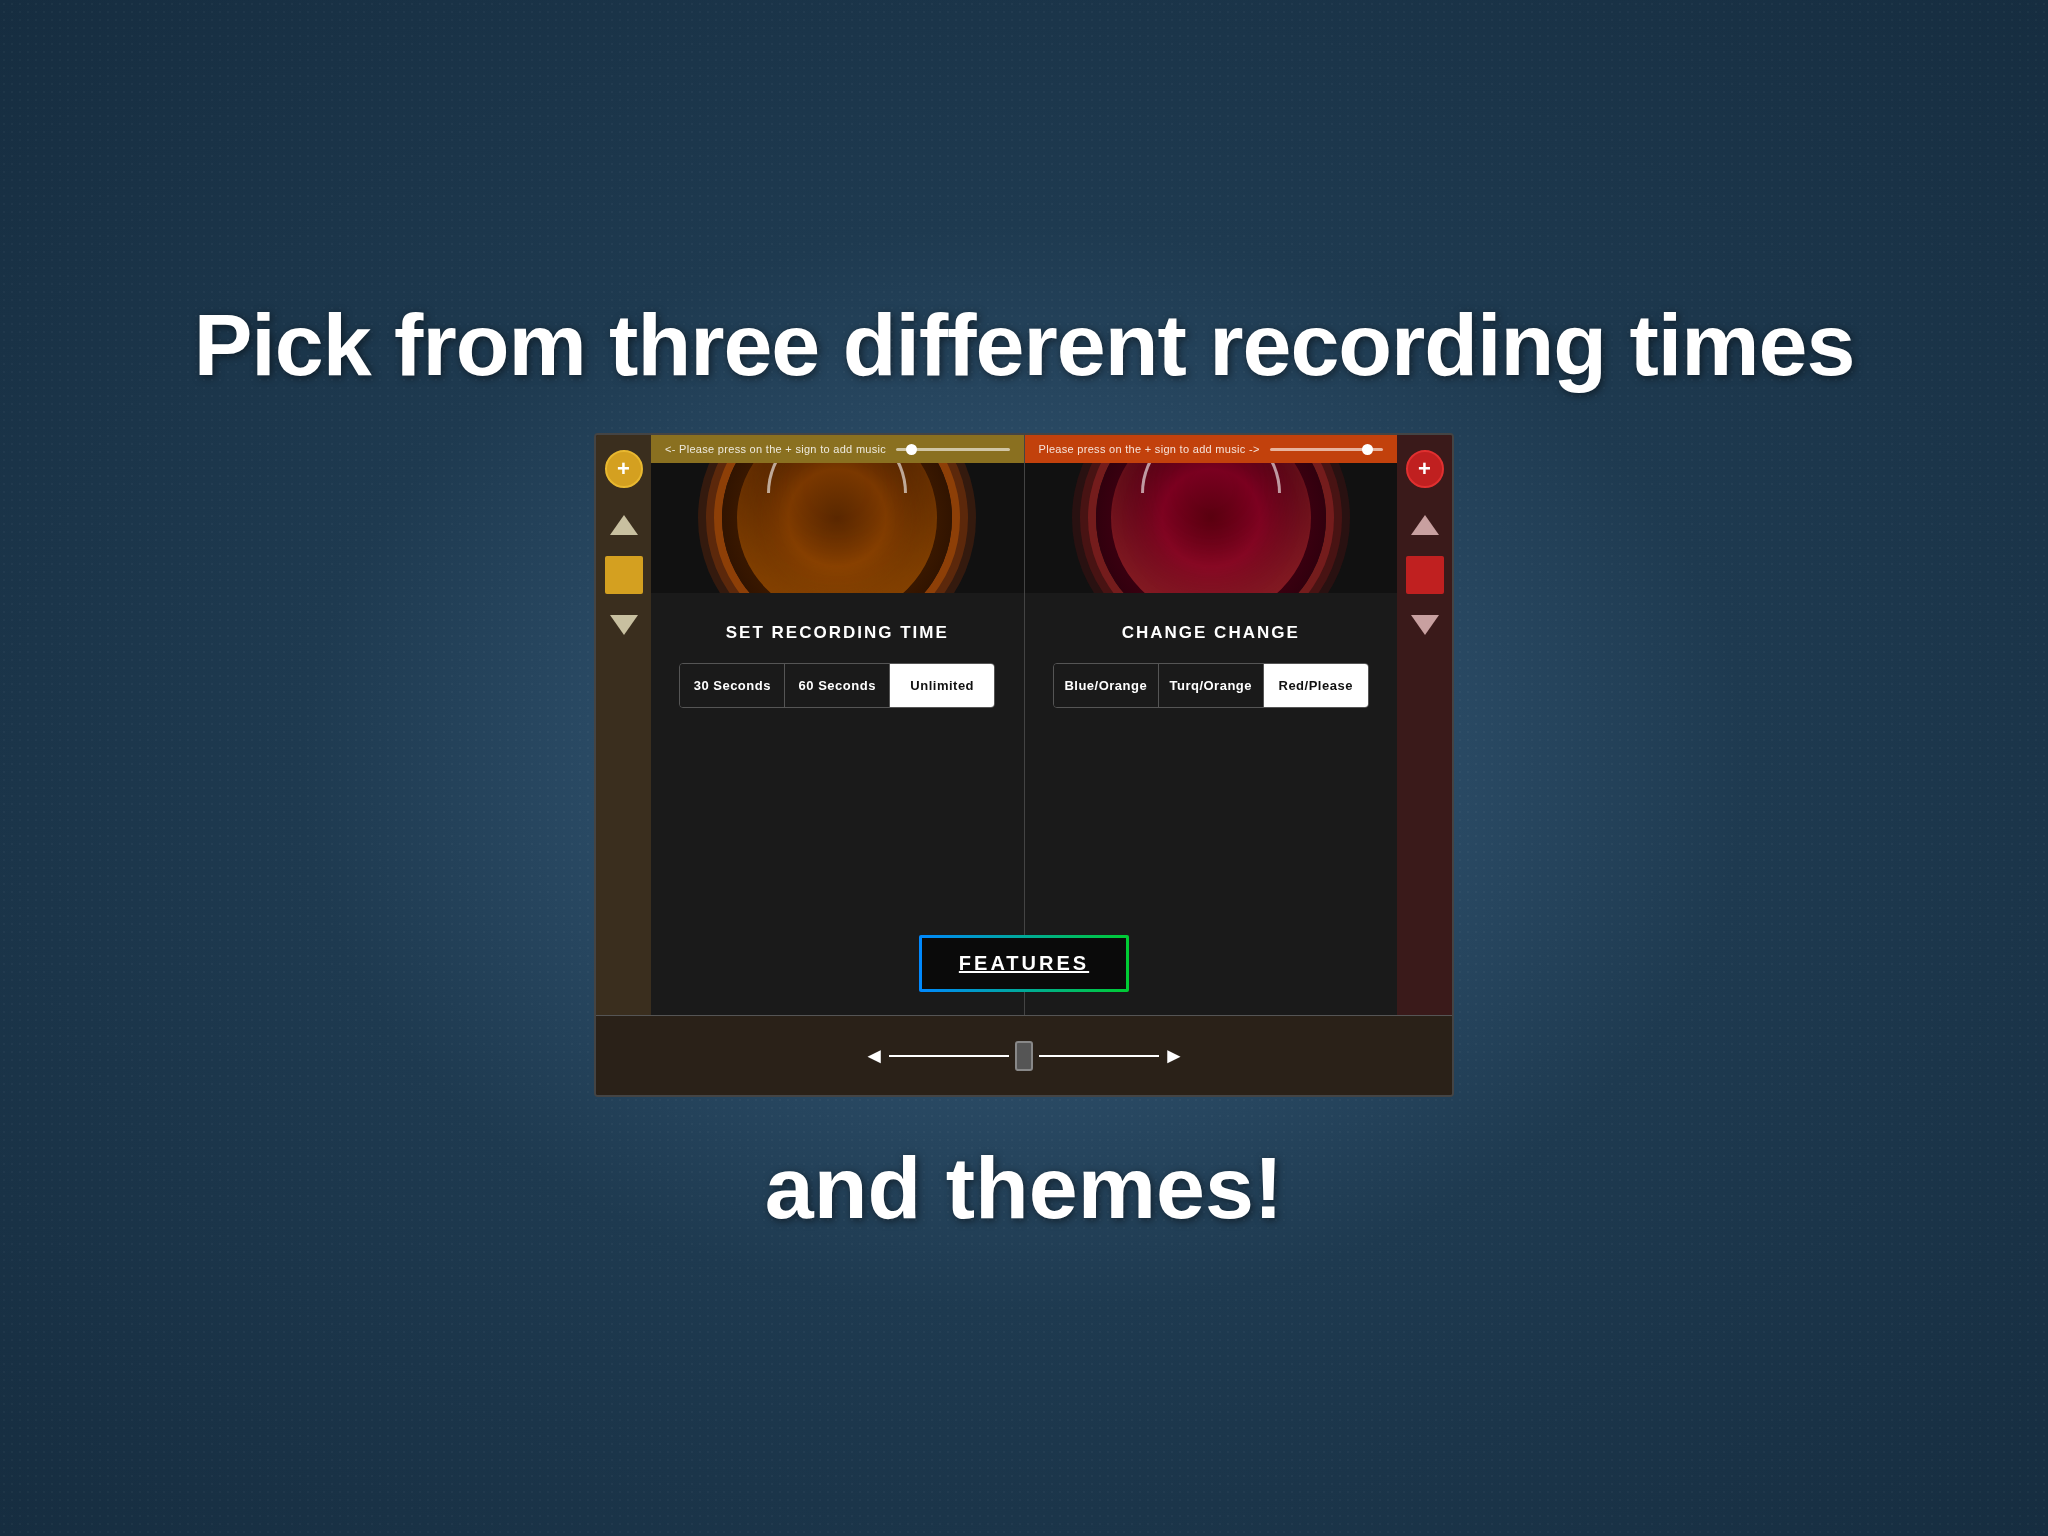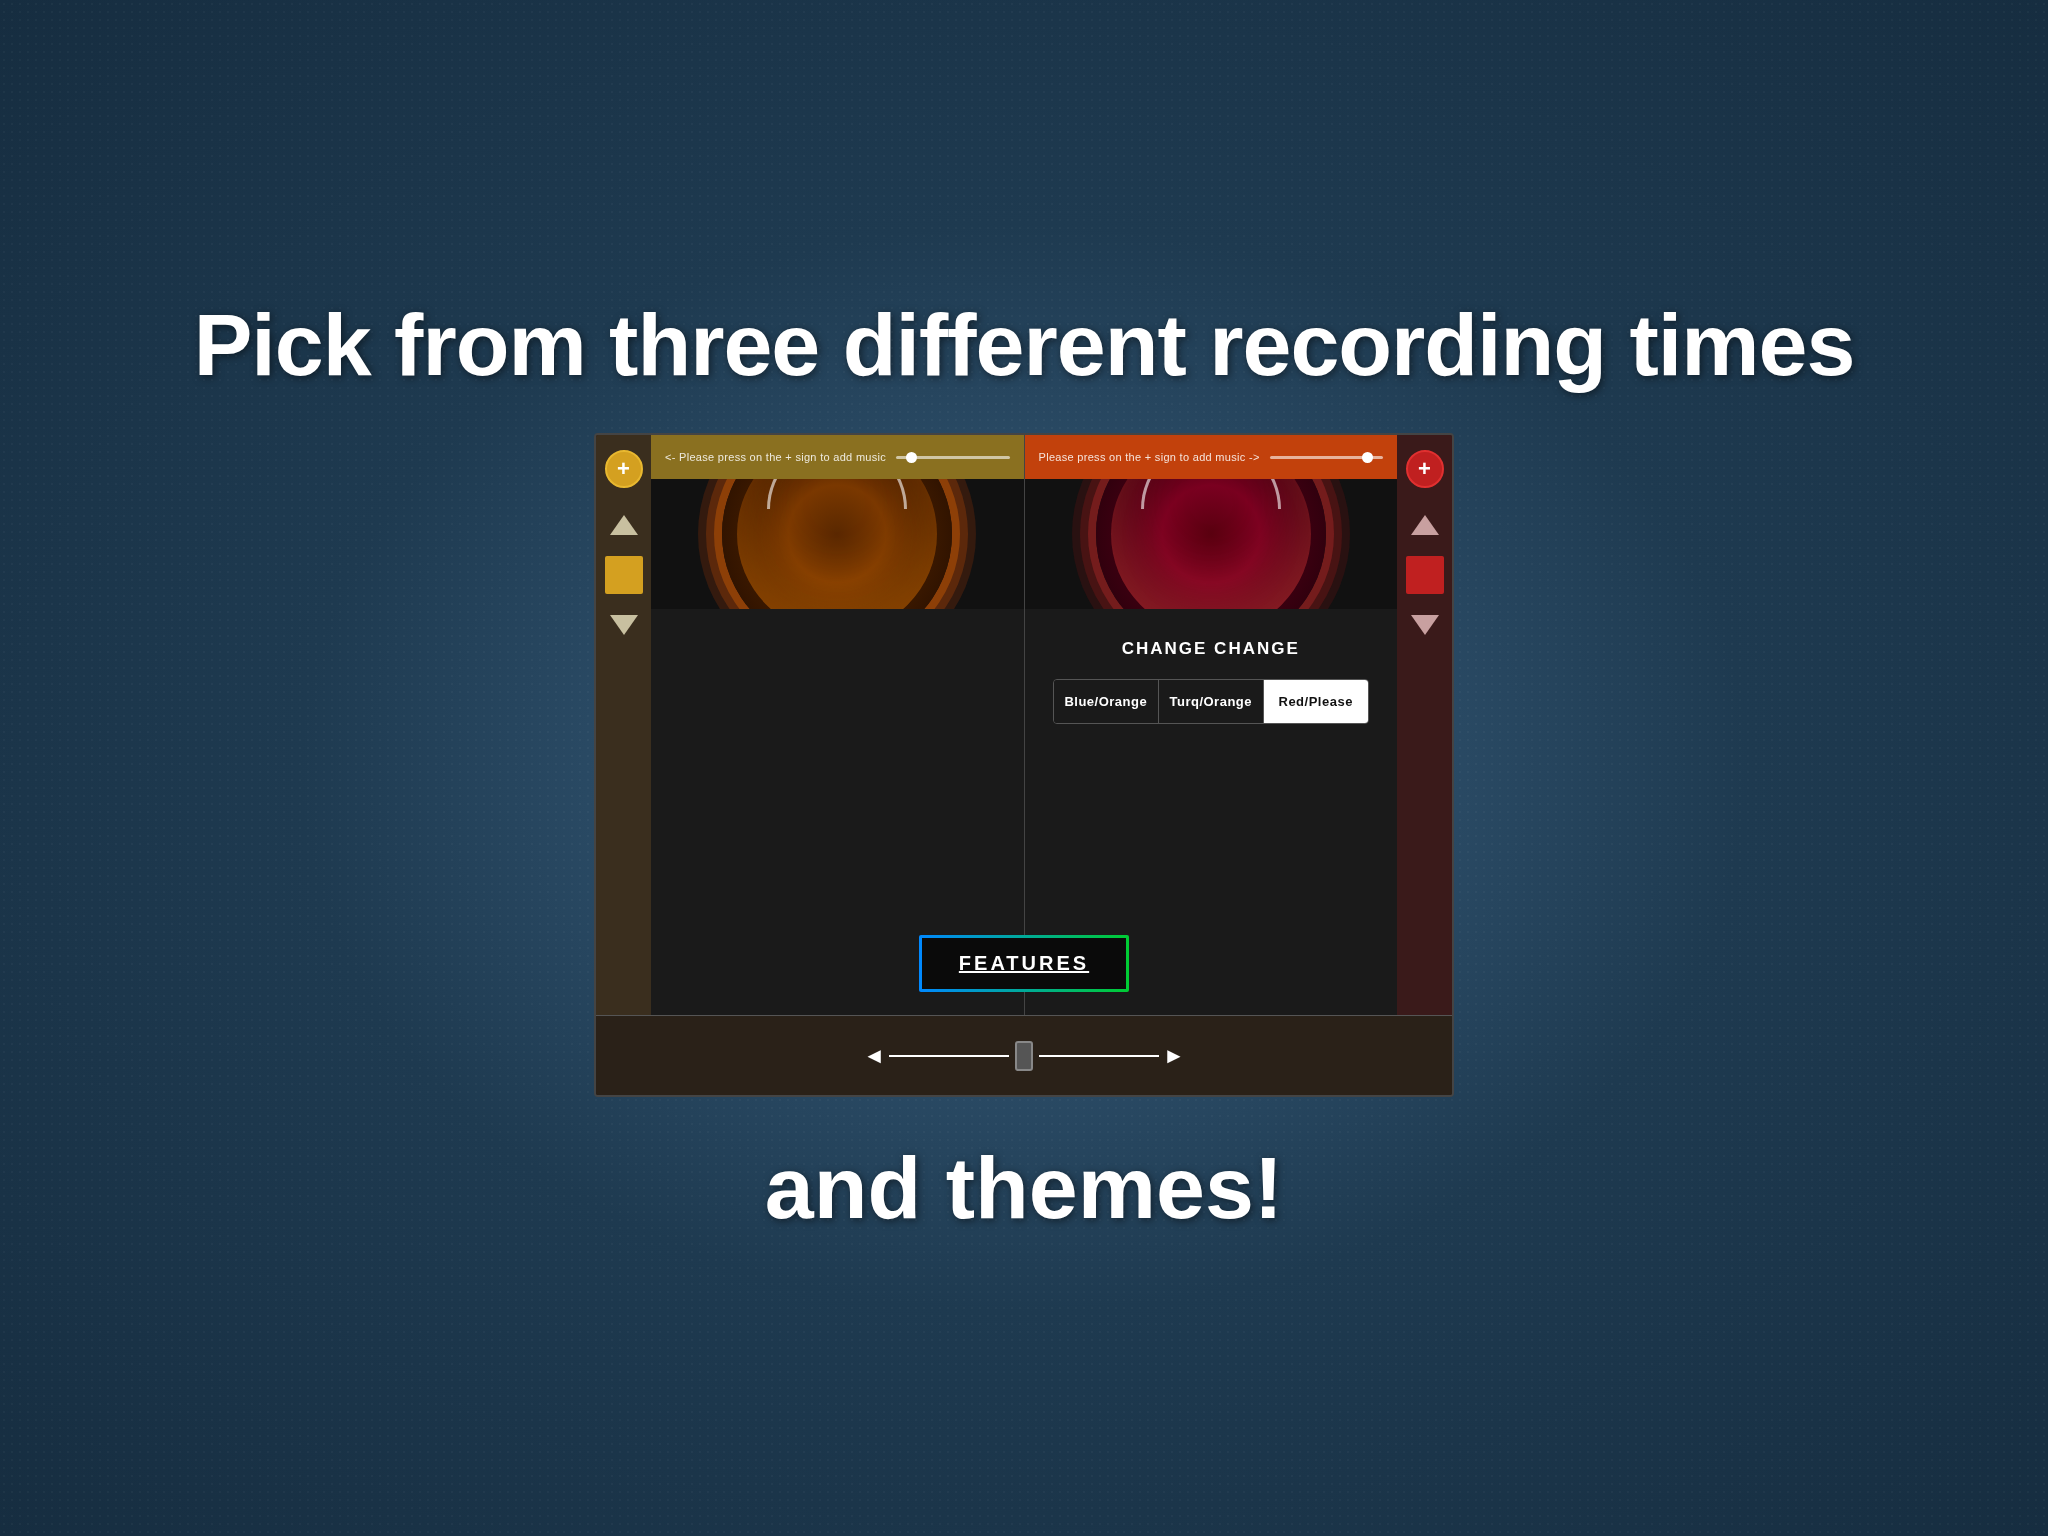--- a/index.html
+++ b/index.html
@@ -165,21 +165,21 @@
       align-items: center;
     }
 
     .panel-left {
       border-right: 1px solid #444;
     }
 
     
     .panel-header {
       width: 100%;
-      padding: 16px 14px;
+      padding: 8px 14px;
       display: flex;
       align-items: center;
       gap: 10px;
       font-size: 12px;
       color: rgba(255,255,255,0.85);
       letter-spacing: 0.3px;
     }
 
     .panel-left .panel-header {
       background: #8a7020;
@@ -391,20 +391,29 @@
           </div>
         </div>
 
         <div class="vinyl-area">
           <div class="vinyl-record vinyl-left">
             <div class="vinyl-glow-left"></div>
             <div class="vinyl-arc"></div>
           </div>
         </div>
 
+        <div class="panel-content">
+          <div class="panel-label">SET RECORDING TIME</div>
+
+          <div class="toggle-group">
+            <div class="toggle-btn">30 Seconds</div>
+            <div class="toggle-btn">60 Seconds</div>
+            <div class="toggle-btn active">Unlimited</div>
+          </div>
+        </div>
       </div>
 
       <div class="panel panel-right">
 
         <div class="panel-header">
           <span style="font-size:11px;white-space:nowrap;overflow:hidden;text-overflow:ellipsis;">Please press on the + sign to add music -&gt;</span>
           <div class="panel-header-slider">
             <div class="slider-thumb" style="left:auto;right:10px;"></div>
           </div>
         </div>

